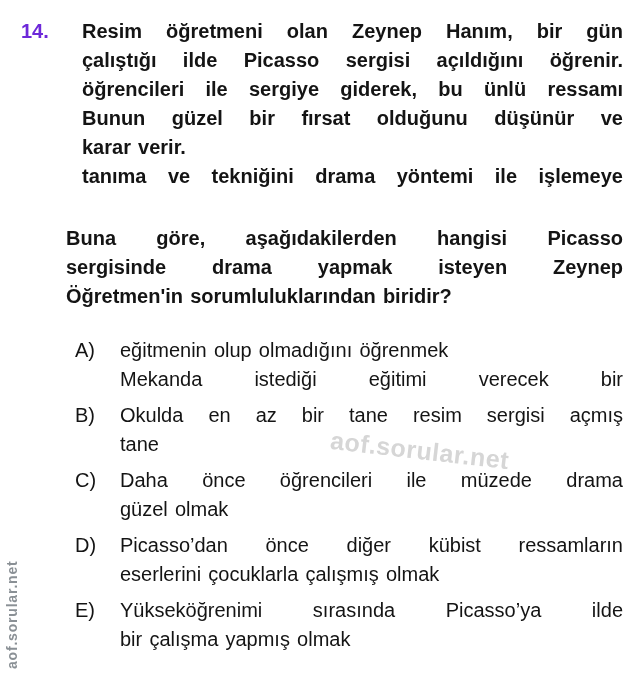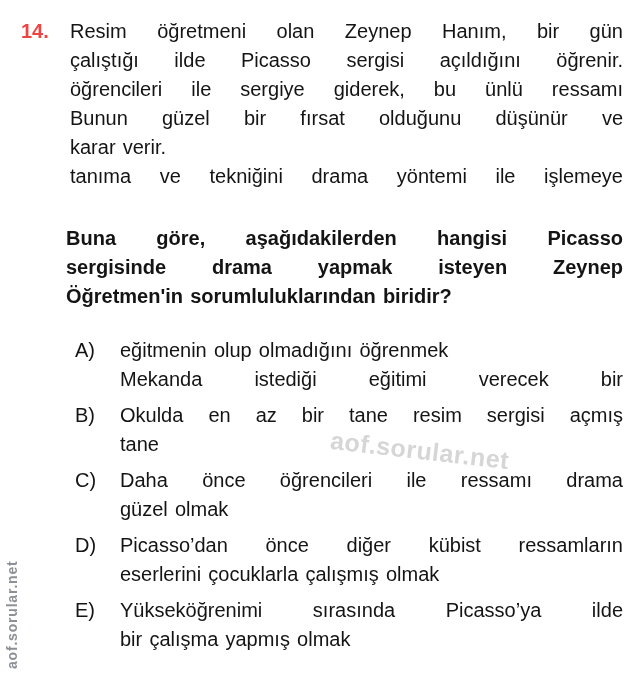--- a/index.html
+++ b/index.html
@@ -8,39 +8,39 @@
     background: #ffffff;
     font-family: "Liberation Sans", sans-serif;
     position: relative;
     overflow: hidden;
   }
   .qnum {
     position: absolute;
     left: 21px; top: 17px;
     font-size: 20px; line-height: 29px;
     font-weight: bold;
-    color: #ef4444;
+    color: #6d28d9;
   }
   .content {
     position: absolute;
     left: 66px; top: 17px;
     width: 557px;
   }
   .line {
     font-size: 20px;
     line-height: 29px;
     color: #141414;
     word-spacing: 0.08em;
   }
   .j {
     text-align: justify;
     text-align-last: justify;
     text-justify: inter-word;
   }
-  .para-body { margin: 0 0 33px 4px; }
+  .para-body { margin: 0 0 33px 16px; font-weight: bold; }
   .para-stem { margin: 0 0 25px 0; }
   .para-stem .line { font-weight: bold; }
   .options { margin: 0; }
   .option { display: flex; margin-bottom: 7px; }
   .option-letter {
     flex: none;
     margin-left: 9px;
     width: 45px;
     font-size: 20px; line-height: 29px;
     color: #141414;
@@ -107,21 +107,21 @@
       <div class="option-letter">B)</div>
       <div class="option-text">
         <div class="line j">Okulda en az bir tane resim sergisi açmış</div>
         <div class="line">tane</div>
       </div>
     </div>
 
     <div class="option">
       <div class="option-letter">C)</div>
       <div class="option-text">
-        <div class="line j">Daha önce öğrencileri ile ressamı drama</div>
+        <div class="line j">Daha önce öğrencileri ile müzede drama</div>
         <div class="line">güzel olmak</div>
       </div>
     </div>
 
     <div class="option">
       <div class="option-letter">D)</div>
       <div class="option-text">
         <div class="line j">Picasso’dan önce diğer kübist ressamların</div>
         <div class="line">eserlerini çocuklarla çalışmış olmak</div>
       </div>

